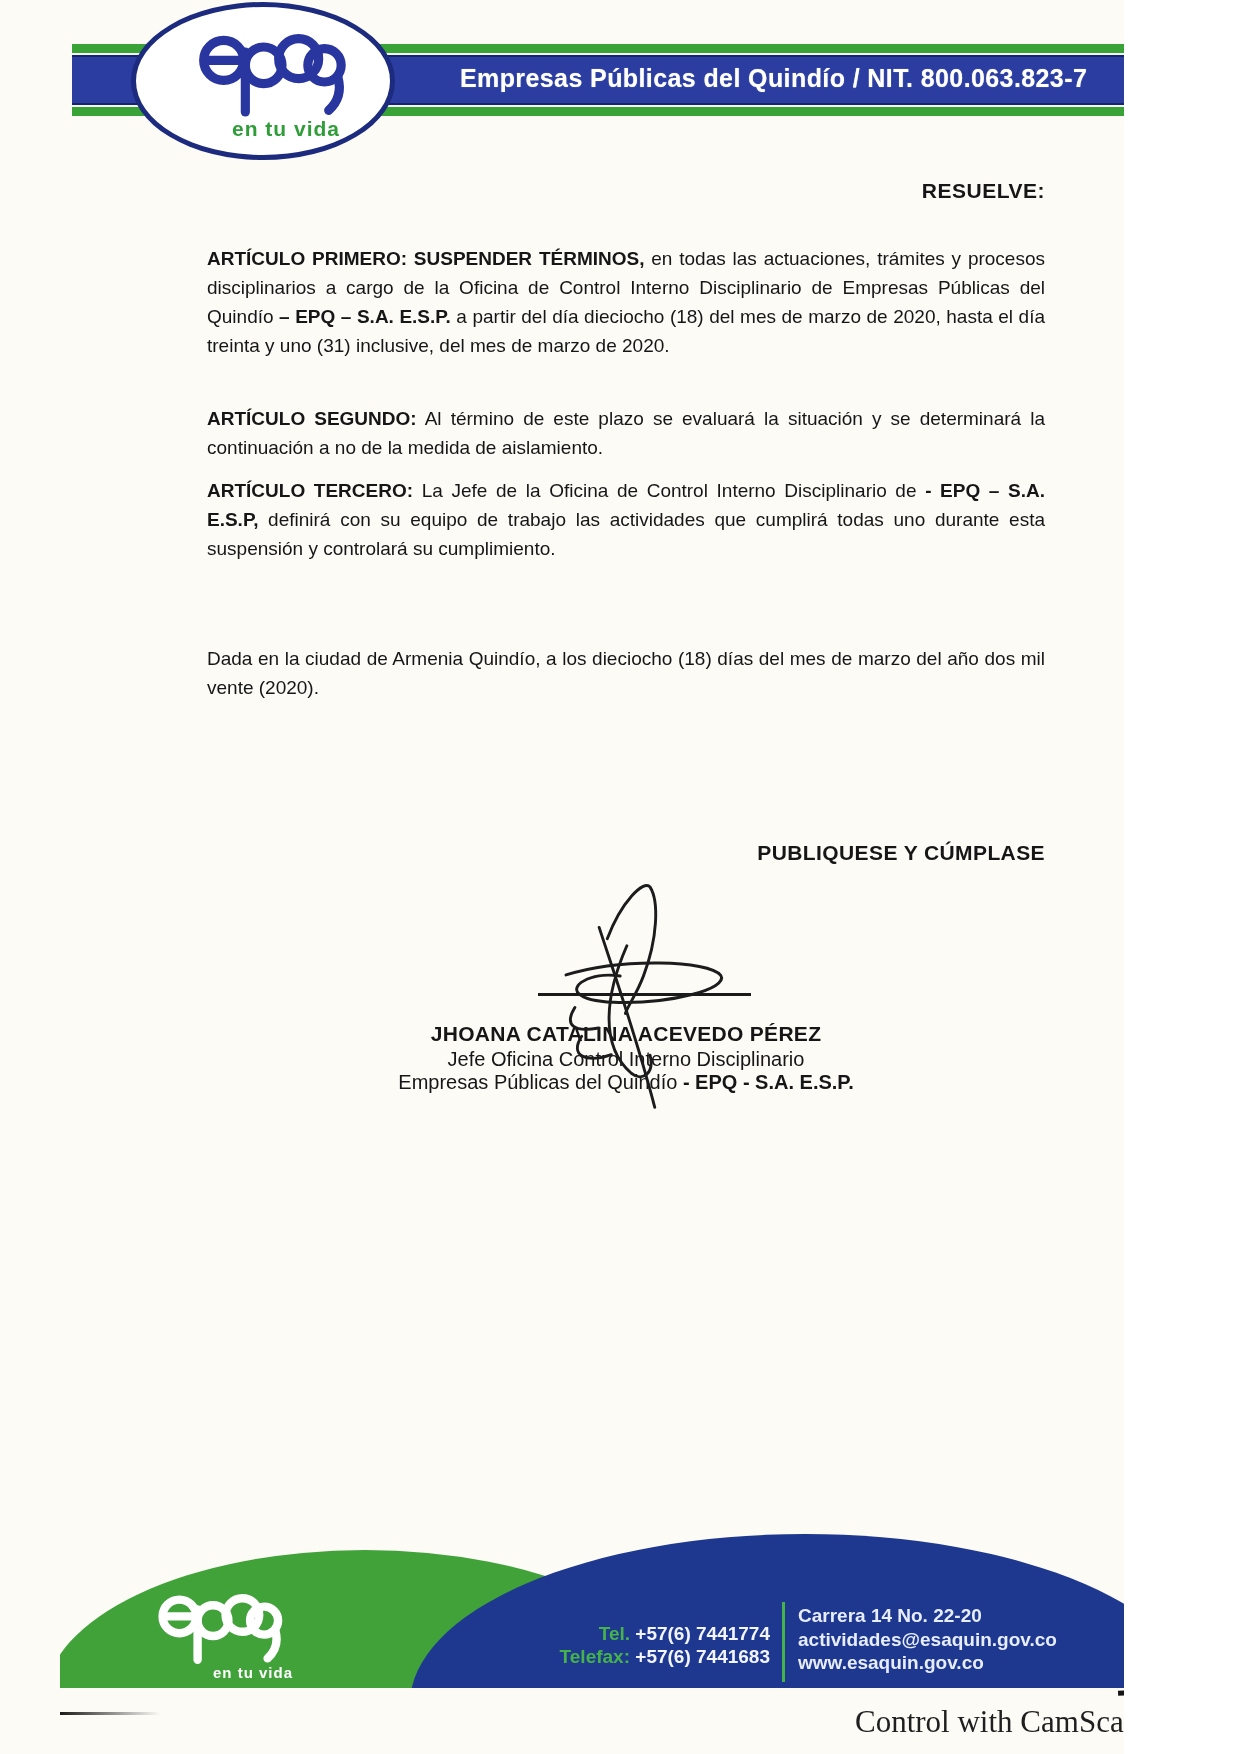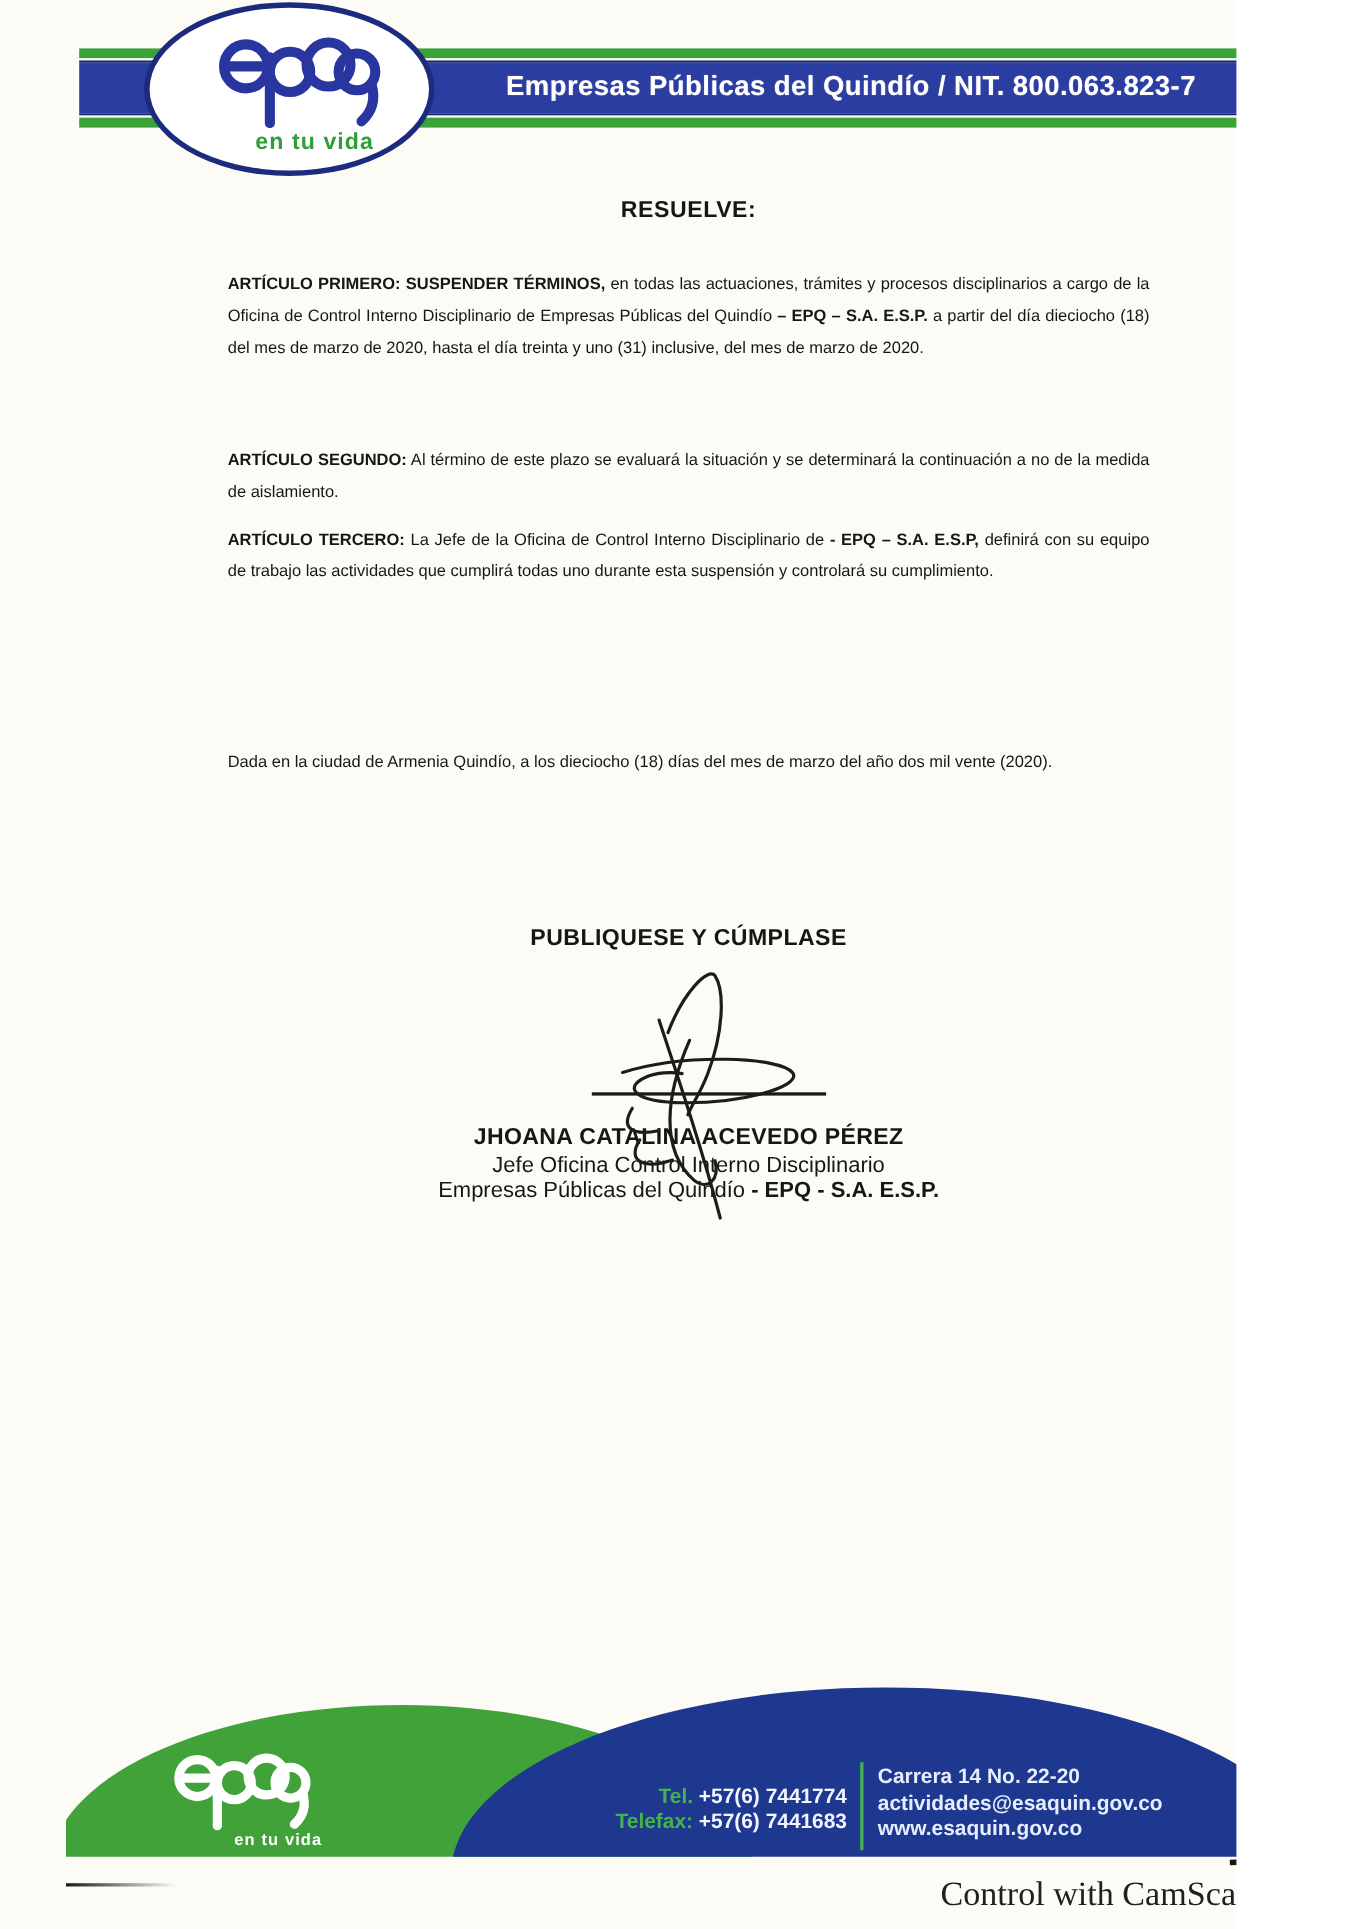--- a/index.html
+++ b/index.html
@@ -56,34 +56,34 @@
     color: #2f9e38;
     letter-spacing: 1px;
     white-space: nowrap;
   }
 
   
   .doc-text {
     position: absolute;
     left: 207px;
     width: 838px;
-    font-size: 15px;
+    font-size: 19px;
     line-height: 29px;
     color: #161616;
     text-align: justify;
   }
   .doc-text b, .sig b { font-weight: bold; }
-  .centered { text-align: center; }
+  .centered { text-align: right; }
 
   #resuelve   { top: 176px; font-weight: bold; font-size: 21px; letter-spacing: .5px; }
   #para-1     { top: 244px; }
   #para-2     { top: 404px; }
   #para-3     { top: 476px; }
   #para-4     { top: 578px; }
-  #para-dada  { top: 678px; }
+  #para-dada  { top: 644px; }
   #publiquese { top: 838px; font-weight: bold; font-size: 21px; letter-spacing: .4px; }
 
   
   #signature-svg {
     position: absolute;
     left: 515px; top: 878px;
     width: 230px; height: 232px;
     transform: rotate(-2deg);
     z-index: 3;
   }

